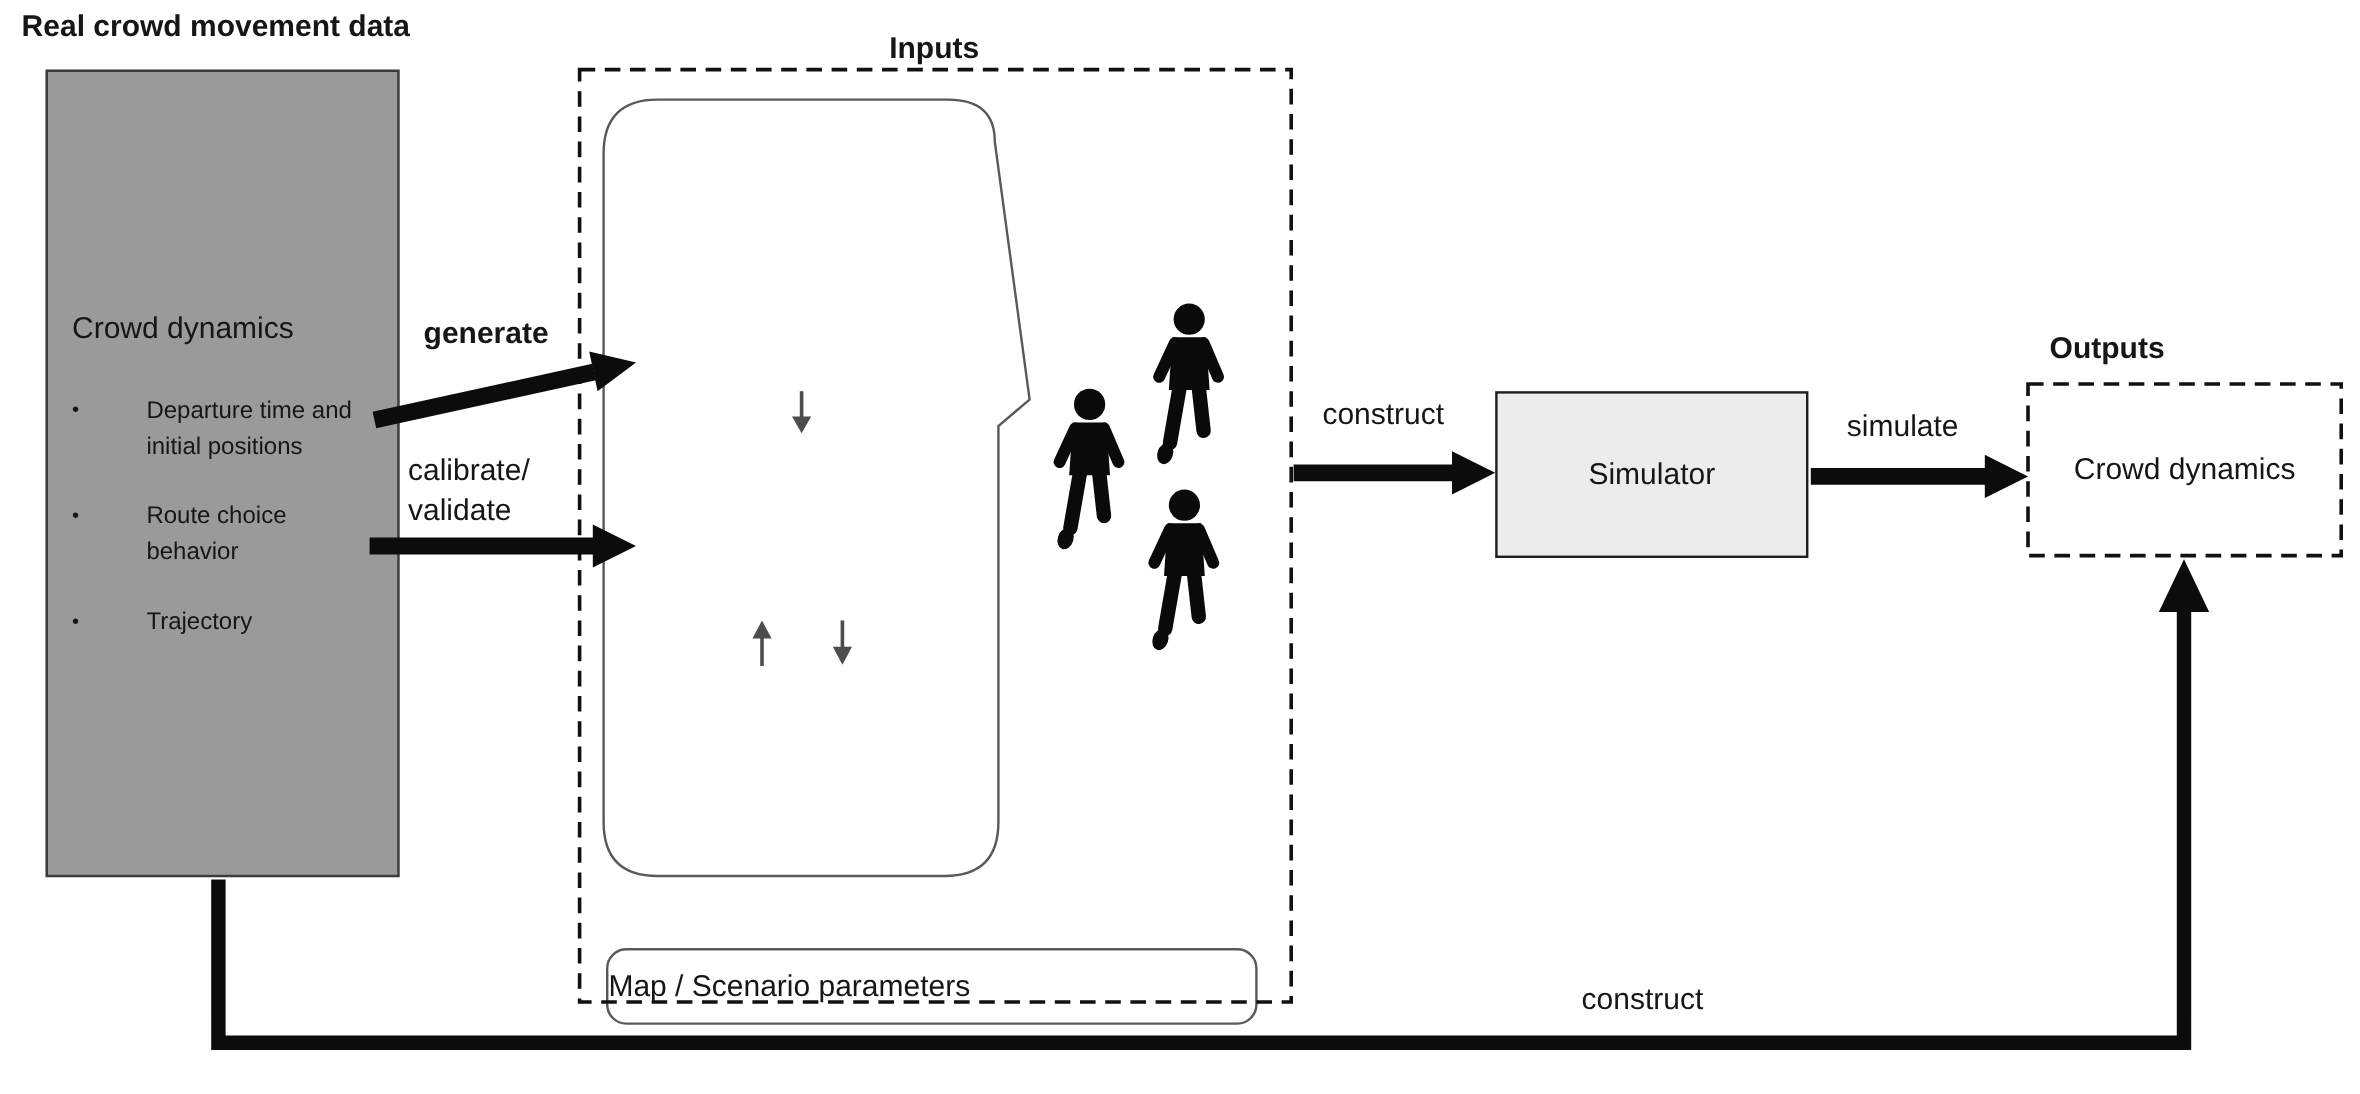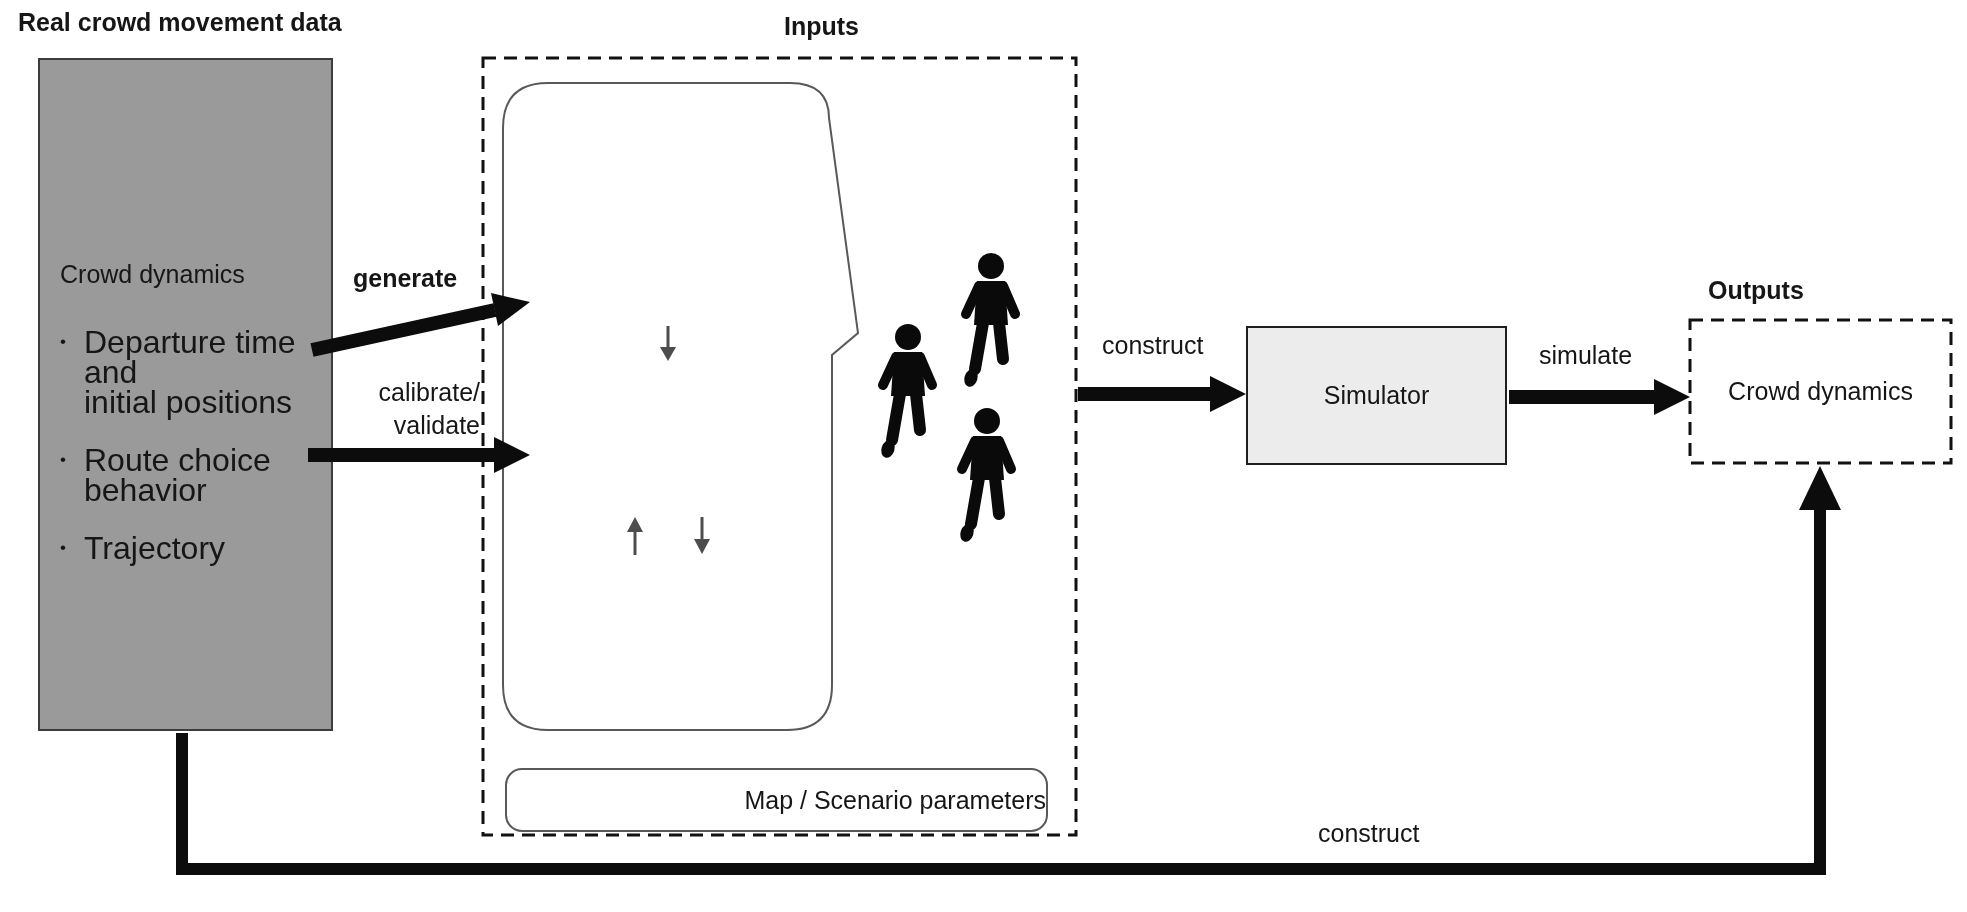--- a/index.html
+++ b/index.html
@@ -22,52 +22,52 @@
   
   .data-box{
     left:38px;top:58px;width:295px;height:673px;
     background:#9a9a9a;border:2px solid #3c3c3c;
     box-sizing:border-box;z-index:2;
   }
   .data-box-title{left:60px;top:260px;font-size:25px;}
   .bullet-list{left:58px;top:327px;width:252px;}
   .bullet-item{display:grid;grid-template-columns:26px 1fr;margin-bottom:28px;}
   .bullet-dot{font-size:17px;line-height:30px;padding-left:2px;}
-  .bullet-text{font-size:32px;line-height:30px;}
+  .bullet-text{font-size:20px;line-height:30px;margin-left:38px;}
 
   
   .level-box{
     left:532px;width:273px;
     background:#ffffff;border:2px solid #58595b;
     box-sizing:border-box;padding:15px 19px;
   }
   .level-name{font-size:24px;line-height:29px;text-decoration:underline;text-underline-offset:4px;}
   .level-detail{font-size:24px;line-height:30px;margin-top:23px;}
 
   .bubble-title{left:550px;top:118px;width:234px;text-align:center;font-size:25px;line-height:31px;}
 
   .map-box{
-    left:505px;top:768px;width:543px;height:64px;
+    left:505px;top:790px;width:543px;height:64px;
     background:#ffffff;border:2px solid #58595b;border-radius:17px;
-    box-sizing:border-box;display:flex;align-items:center;justify-content:flex-end;
+    box-sizing:border-box;display:flex;align-items:center;justify-content:flex-start;
     font-size:25px;
   }
   .simulator-box{
     left:1246px;top:326px;width:261px;height:139px;
     background:#ececec;border:2px solid #1f1f1f;
     box-sizing:border-box;display:flex;align-items:center;justify-content:center;
     font-size:25px;
   }
   .outputs-text-box{
     left:1690px;top:320px;width:261px;height:143px;
     display:flex;align-items:center;justify-content:center;
     font-size:25px;
   }
   .edge-label{font-size:25px;line-height:30px;white-space:nowrap;}
-  .calibrate-label{left:340px;top:376px;width:140px;text-align:right;white-space:normal;line-height:33px;}
+  .calibrate-label{left:340px;top:376px;width:140px;text-align:left;white-space:normal;line-height:33px;}
 </style>
 </head>
 <body>
 
 <div id="canvas">
 
   <svg id="layer-under" class="layer" width="1967" height="912" viewBox="0 0 1967 912">
     <path d="M 548 83 L 790 83 Q 829 83 829 118 L 858 333 L 832 355 L 832 685 Q 832 730 787 730 L 548 730 Q 503 730 503 685 L 503 128 Q 503 83 548 83 Z" fill="#ffffff" stroke="#58595b" stroke-width="2"></path>
     <defs>
       <g id="person" fill="#0a0a0a" stroke="#0a0a0a">
@@ -81,21 +81,21 @@
       </g>
     </defs>
     <use href="#person" x="0" y="0" transform="translate(874,323)"></use>
     <use href="#person" x="0" y="0" transform="translate(957,252)"></use>
     <use href="#person" x="0" y="0" transform="translate(953,407)"></use>
   </svg>
 
   <div class="html-layer">
 
     <div class="abs lbl" style="left:18px;top:8px;">Real crowd movement data</div>
-    <div class="abs lbl" style="left:741px;top:12px;margin-left:43px;">Inputs</div>
+    <div class="abs lbl" style="left:741px;top:26px;">Inputs</div>
     <div class="abs lbl" style="left:1708px;top:276px;">Outputs</div>
 
     <div class="abs data-box"></div>
     <div class="abs data-box-title" style="z-index:2;">Crowd dynamics</div>
     <div class="abs bullet-list" style="z-index:2;">
       <div class="bullet-item">
         <span class="bullet-dot">•</span>
         <span class="bullet-text">
           <span>Departure time and</span><br>
           <span>initial positions</span>

